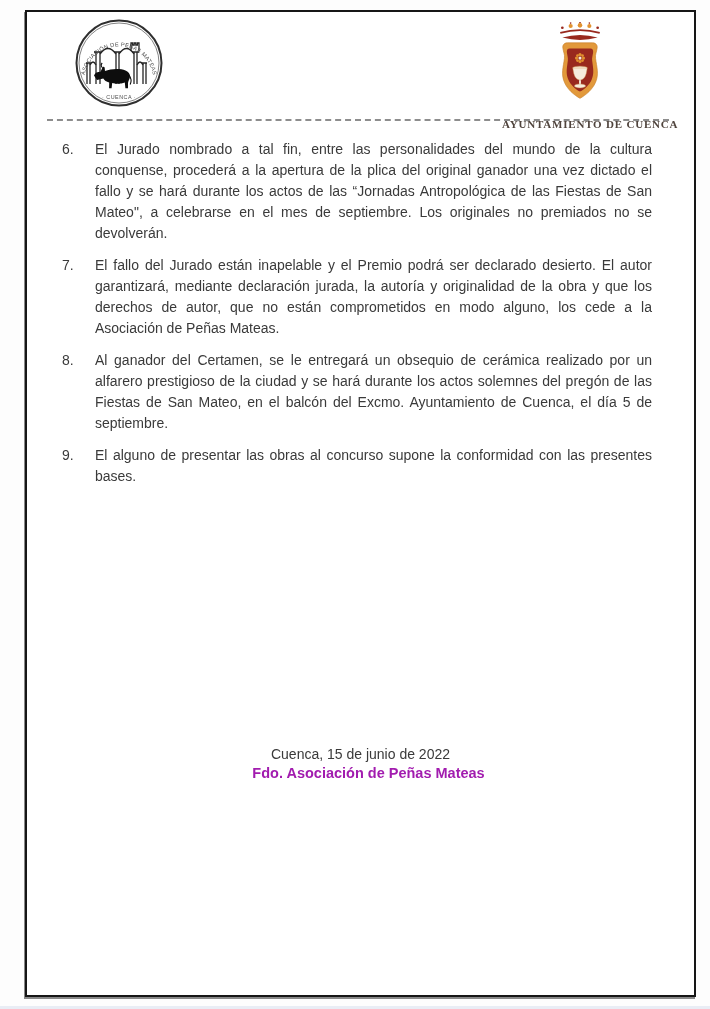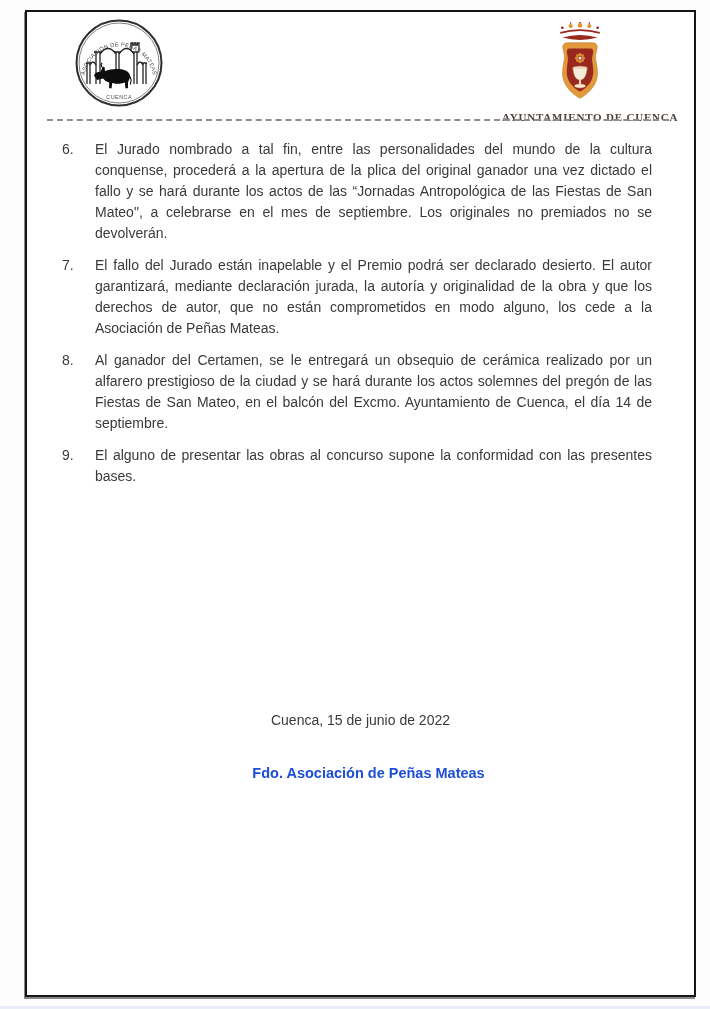--- a/index.html
+++ b/index.html
@@ -30,21 +30,21 @@
     position: absolute; left: 47px; top: 6px;
     width: 90px; height: 90px;
   }
   .coat {
     position: absolute; right: 36px; top: 10px;
     width: 156px;
     text-align: center;
   }
   .coat svg { display: block; margin: 0 auto; }
   .coat-caption {
-    margin-top: 10px;
+    margin-top: 17px;
     font-family: "Liberation Serif", serif;
     font-size: 11px;
     font-weight: 700;
     letter-spacing: 0.8px;
     color: #50443d;
     white-space: nowrap;
   }
   .divider {
     position: absolute;
     top: 107px; left: 20px; right: 25px;
@@ -65,32 +65,32 @@
     text-align: left;
   }
   .item-text {
     flex: 1;
     text-align: justify;
     text-justify: inter-word;
   }
   
   .footer-date {
     position: absolute;
-    top: 700px; left: 0; right: 0;
+    top: 734px; left: 0; right: 0;
     text-align: center;
     font-size: 14px;
     color: #3a3a3a;
   }
   .footer-sig {
     position: absolute;
     top: 753px; left: 16px; right: 0;
     text-align: center;
     font-size: 14.5px;
     font-weight: 700;
-    color: #1d4ed8;
+    color: #a21caf;
   }
 </style>
 </head>
 <body>
 
 <div class="page">
 
   <div class="header">
 
     <div class="seal">
@@ -178,21 +178,21 @@
       <div class="item-text">El Jurado nombrado a tal fin, entre las personalidades del mundo de la cultura conquense, procederá a la apertura de la plica del original ganador una vez dictado el fallo y se hará durante los actos de las “Jornadas Antropológica de las Fiestas de San Mateo", a celebrarse en el mes de septiembre. Los originales no premiados no se devolverán.</div>
     </div>
 
     <div class="item">
       <span class="item-number">7.</span>
       <div class="item-text">El fallo del Jurado están inapelable y el Premio podrá ser declarado desierto. El autor garantizará, mediante declaración jurada, la autoría y originalidad de la obra y que los derechos de autor, que no están comprometidos en modo alguno, los cede a la Asociación de Peñas Mateas.</div>
     </div>
 
     <div class="item">
       <span class="item-number">8.</span>
-      <div class="item-text">Al ganador del Certamen, se le entregará un obsequio de cerámica realizado por un alfarero prestigioso de la ciudad y se hará durante los actos solemnes del pregón de las Fiestas de San Mateo, en el balcón del Excmo. Ayuntamiento de Cuenca, el día 14 de septiembre.</div>
+      <div class="item-text">Al ganador del Certamen, se le entregará un obsequio de cerámica realizado por un alfarero prestigioso de la ciudad y se hará durante los actos solemnes del pregón de las Fiestas de San Mateo, en el balcón del Excmo. Ayuntamiento de Cuenca, el día 5 de septiembre.</div>
     </div>
 
     <div class="item">
       <span class="item-number">9.</span>
       <div class="item-text">El alguno de presentar las obras al concurso supone la conformidad con las presentes bases.</div>
     </div>
 
   </div>
 
   <div class="footer-date">Cuenca, 15 de junio de 2022</div>

